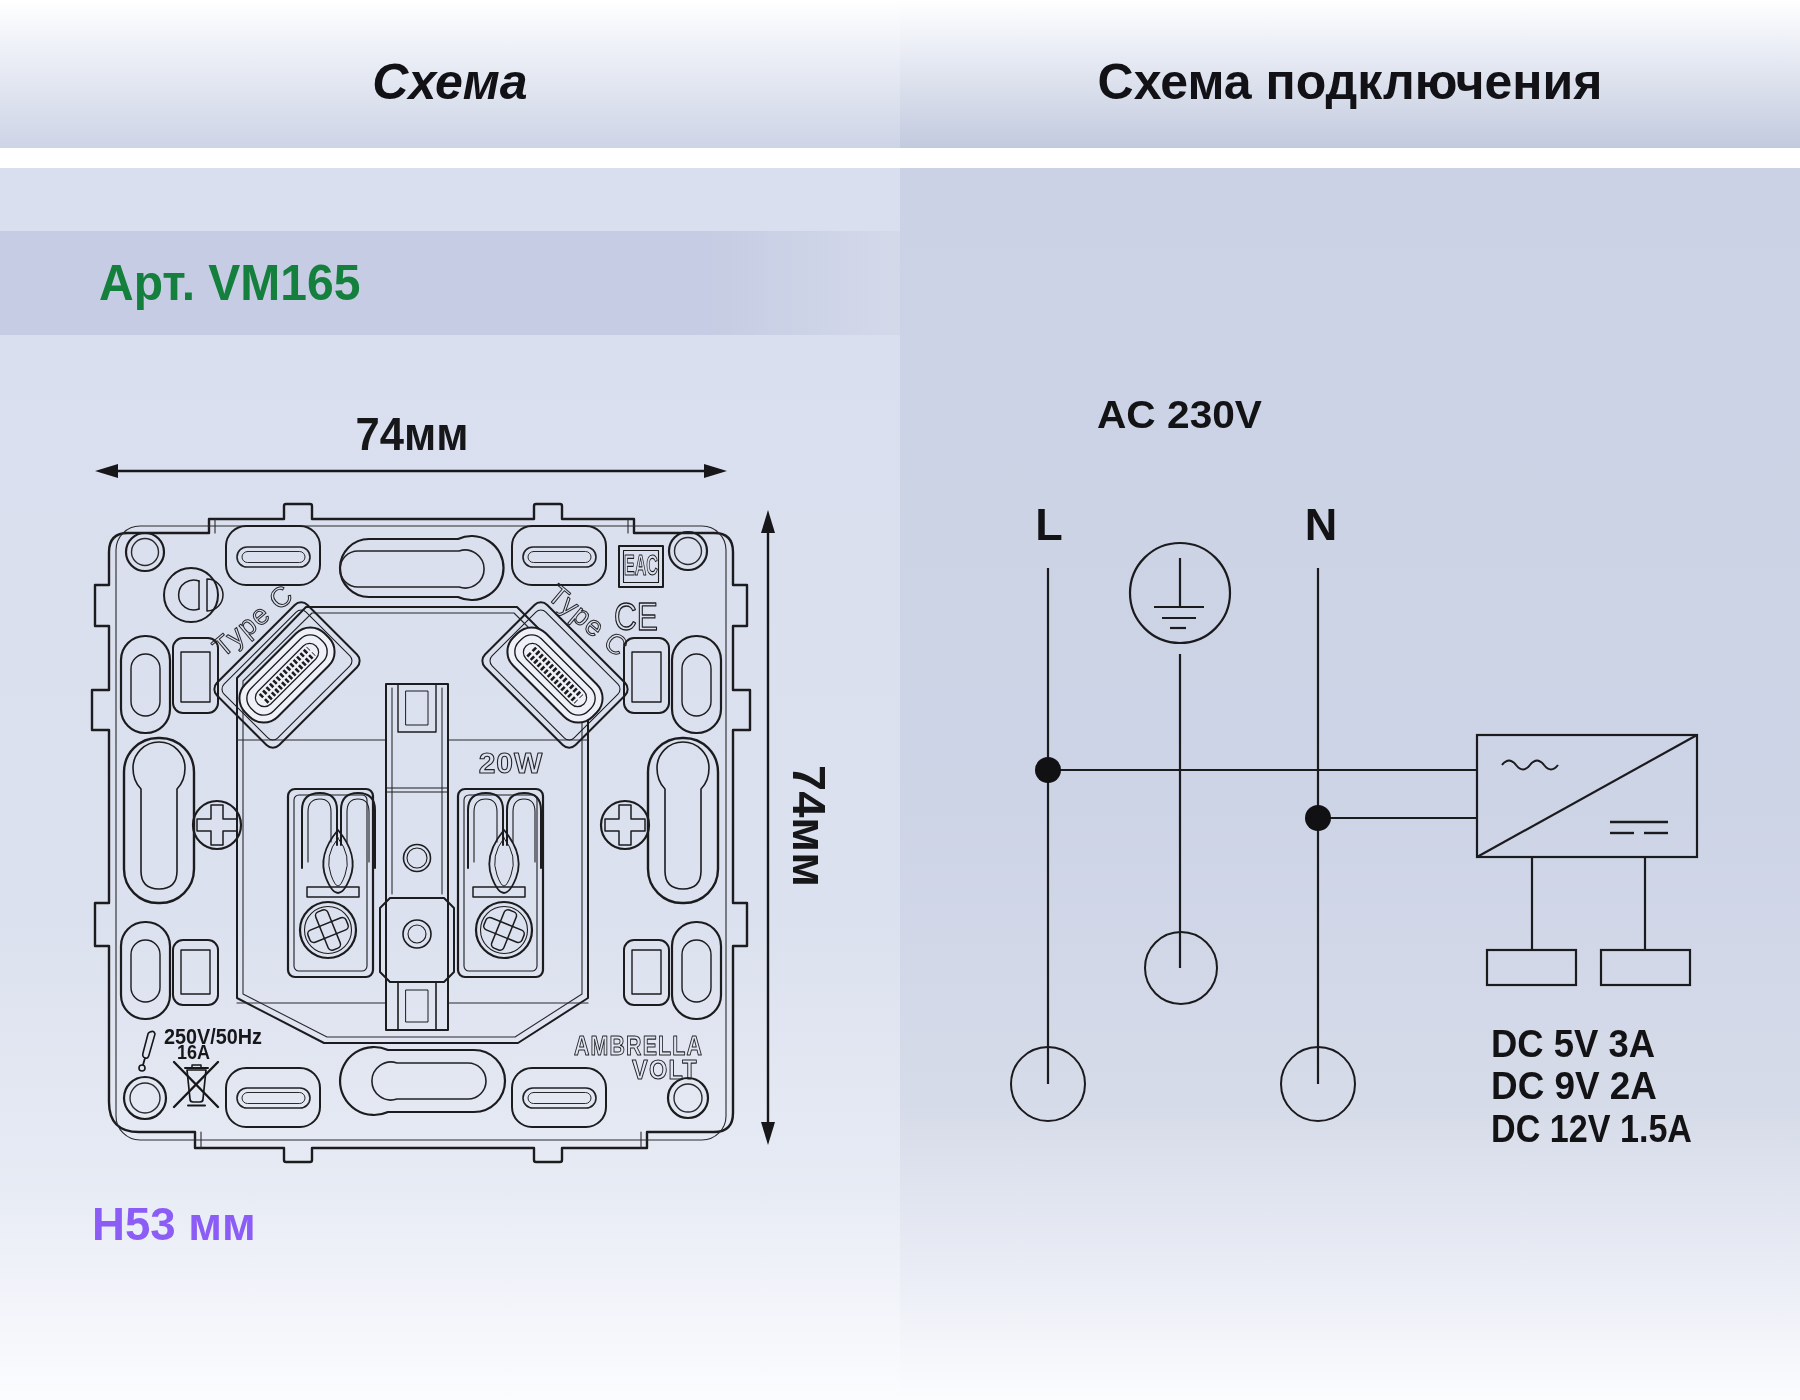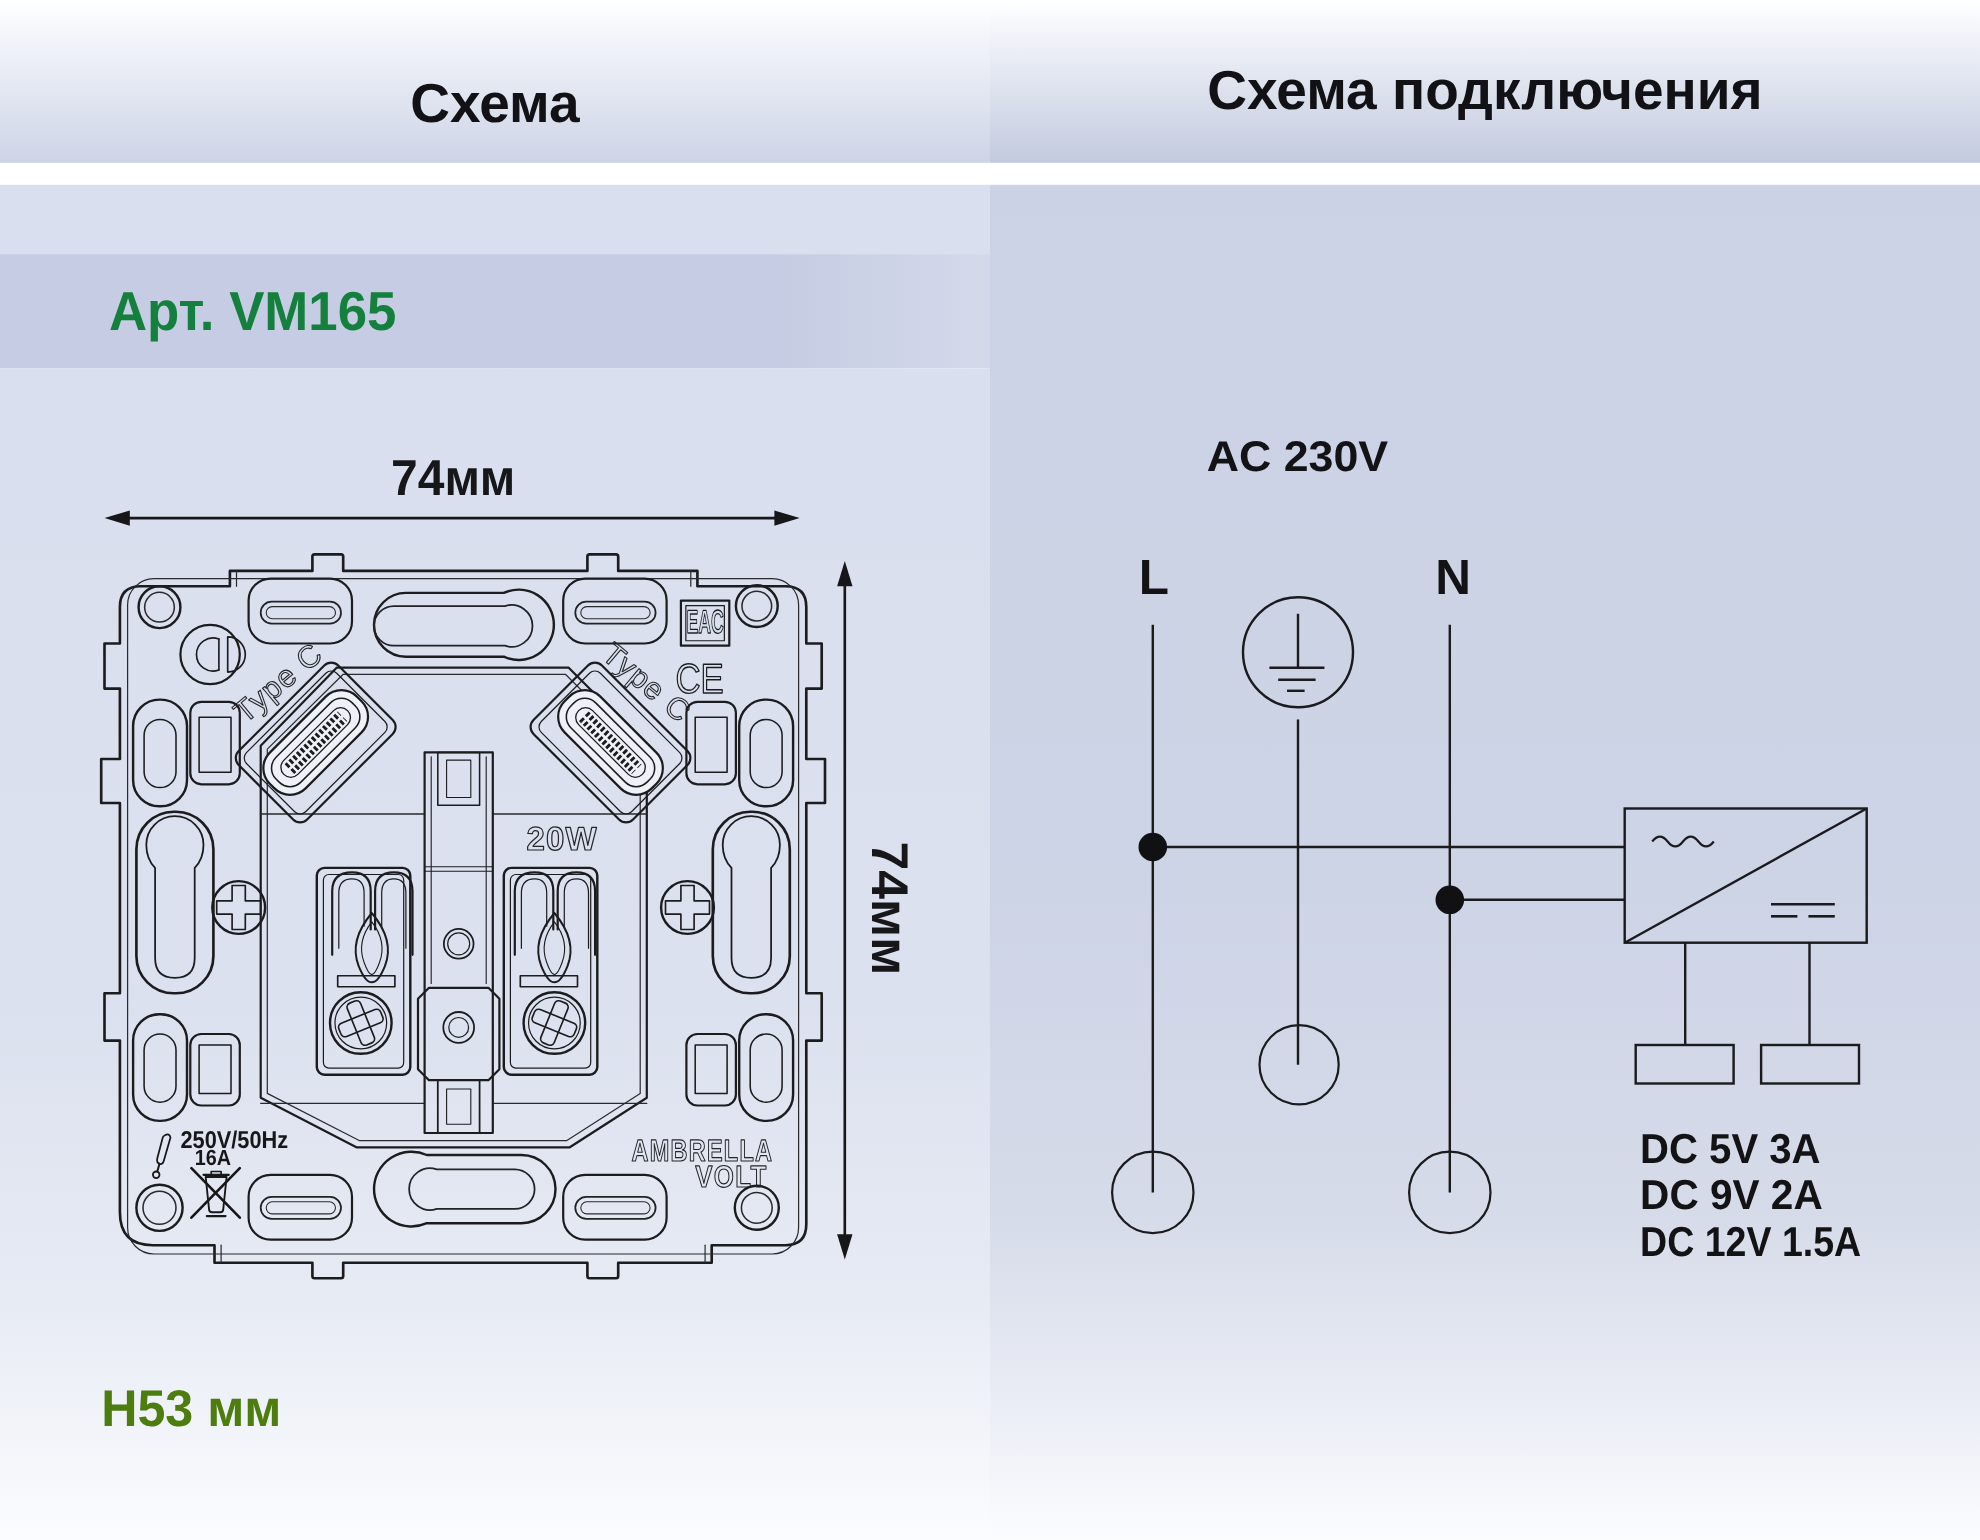--- a/index.html
+++ b/index.html
@@ -6,37 +6,37 @@
 body{width:1800px;height:1400px;position:relative;font-family:"Liberation Sans",sans-serif;background:#ffffff;overflow:hidden;}
 .abs{position:absolute;}
 .hdr{display:flex;align-items:center;justify-content:center;font-size:50px;font-weight:700;color:#121216;}
 .hdr span{display:inline-block;}
 </style>
 </head>
 <body>
 
 <div class="abs" style="left:0;top:0;width:900px;height:148px;background:linear-gradient(180deg,#ffffff 0%,#f3f5fa 22%,#cdd4e6 100%);"></div>
 <div class="abs" style="left:900px;top:0;width:900px;height:148px;background:linear-gradient(180deg,#ffffff 0%,#f1f3f9 22%,#c2cade 100%);"></div>
-<div class="abs hdr" style="left:0;top:20px;width:900px;height:148px;">
+<div class="abs hdr" style="left:0;top:8px;width:900px;height:148px;font-style:italic;">
     <span>Схема</span>
   </div>
 <div class="abs hdr" style="left:900px;top:8px;width:900px;height:148px;">
     <span>Схема подключения</span>
   </div>
 
 <div class="abs" style="left:0;top:168px;width:900px;height:63px;background:#d9dfee;"></div>
 <div class="abs" style="left:0;top:231px;width:900px;height:104px;background:linear-gradient(90deg,#c5cce3 0%,#c5cce3 78%,#d4d9ea 100%);"></div>
 <div class="abs" style="left:99px;top:231px;height:104px;display:flex;align-items:center;font-size:50px;font-weight:700;color:#15803d;">
     <span style="display:inline-block;transform:scaleX(0.96);transform-origin:left center;">Арт. VM165</span>
   </div>
 <div class="abs" style="left:0;top:335px;width:900px;height:1065px;background:linear-gradient(180deg,#d9dfee 0%,#dce1ef 55%,#e7ebf4 80%,#fbfcfe 100%);"></div>
 
 <div class="abs" style="left:900px;top:168px;width:900px;height:1232px;background:linear-gradient(180deg,#cbd2e5 0%,#cdd4e6 52%,#d6dbe9 76%,#eaedf5 90%,#fbfcfe 100%);"></div>
 
-<div class="abs" style="left:92px;top:1252px;font-size:47px;font-weight:700;color:#4d7c0f;"><span style="display:inline-block;transform:scaleX(0.97);transform-origin:left center;">H53 мм</span></div>
+<div class="abs" style="left:92px;top:1196px;font-size:47px;font-weight:700;color:#8b5cf6;"><span style="display:inline-block;transform:scaleX(0.97);transform-origin:left center;">H53 мм</span></div>
 
 <svg class="abs" style="left:60px;top:400px;" width="840" height="780" viewBox="0 0 840 780" fill="none" stroke-linecap="round" stroke-linejoin="round">
 
 <g stroke="#17171a" stroke-width="2.4" fill="none">
 <line x1="52" y1="71" x2="650" y2="71"></line>
 <line x1="708" y1="127" x2="708" y2="728"></line>
 </g>
 <g fill="#17171a" stroke="none">
 <path d="M 35 71 L 58 64 L 58 78 Z"></path>
 <path d="M 667 71 L 644 64 L 644 78 Z"></path>

